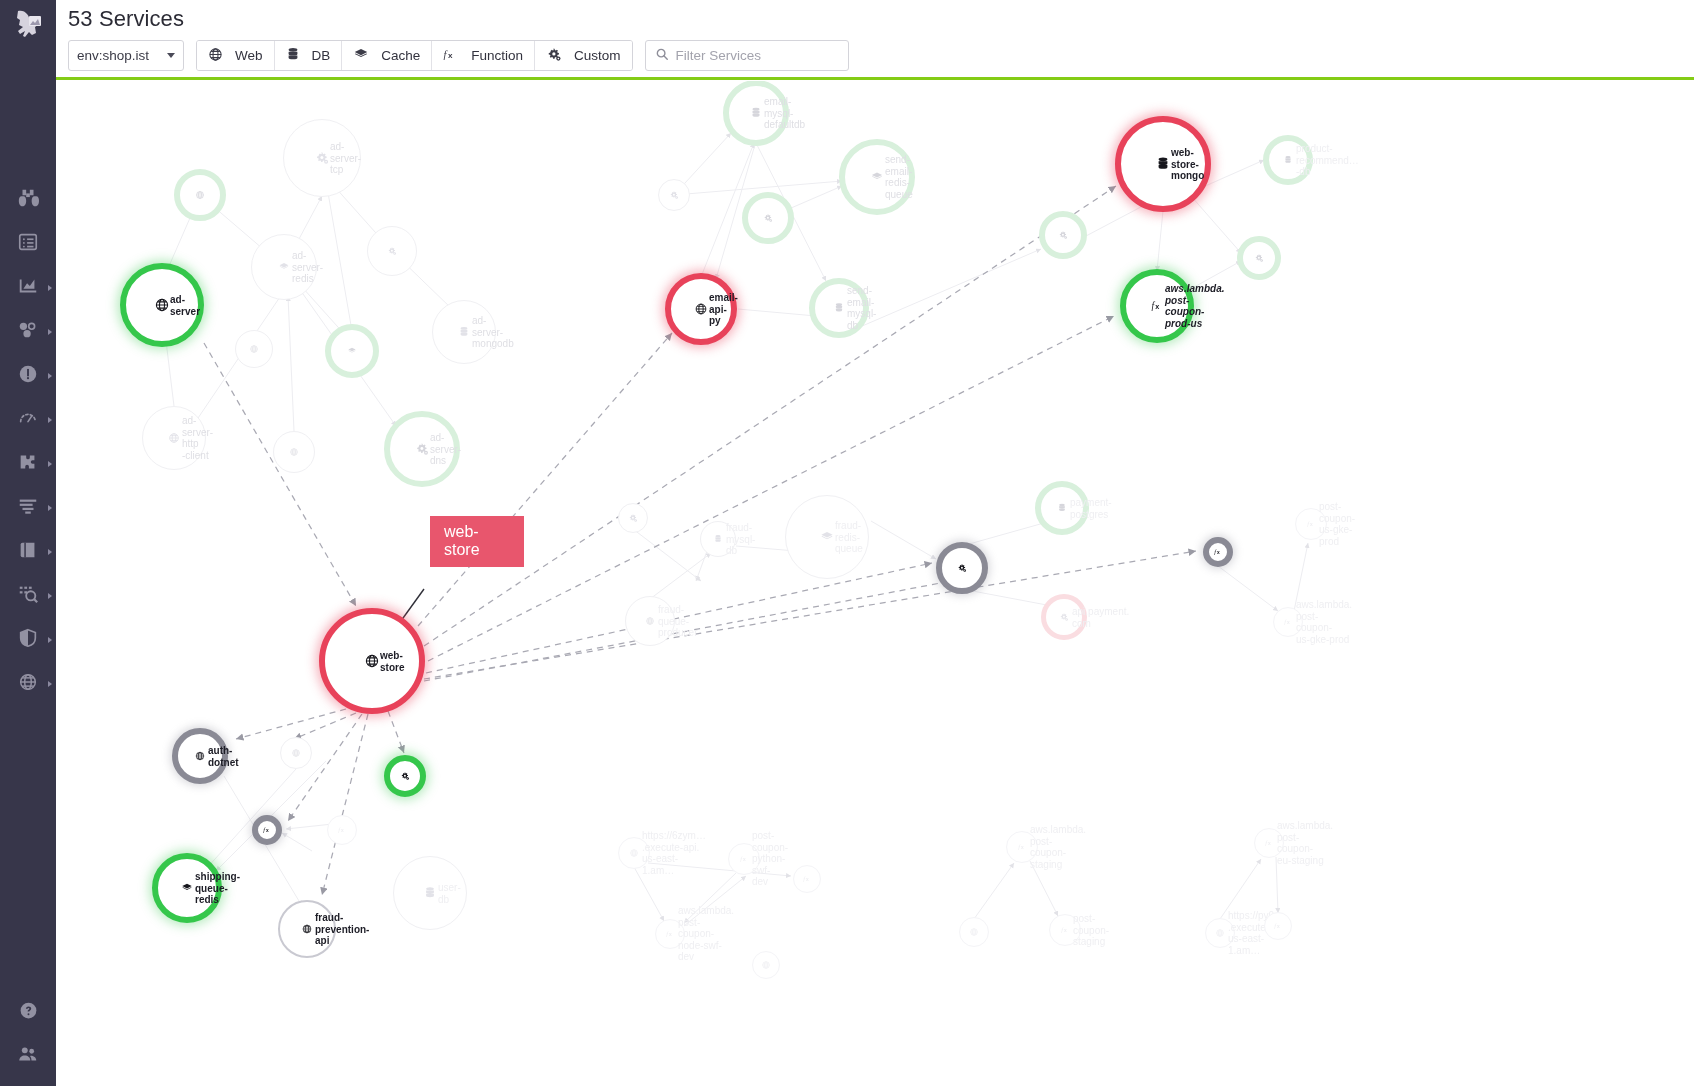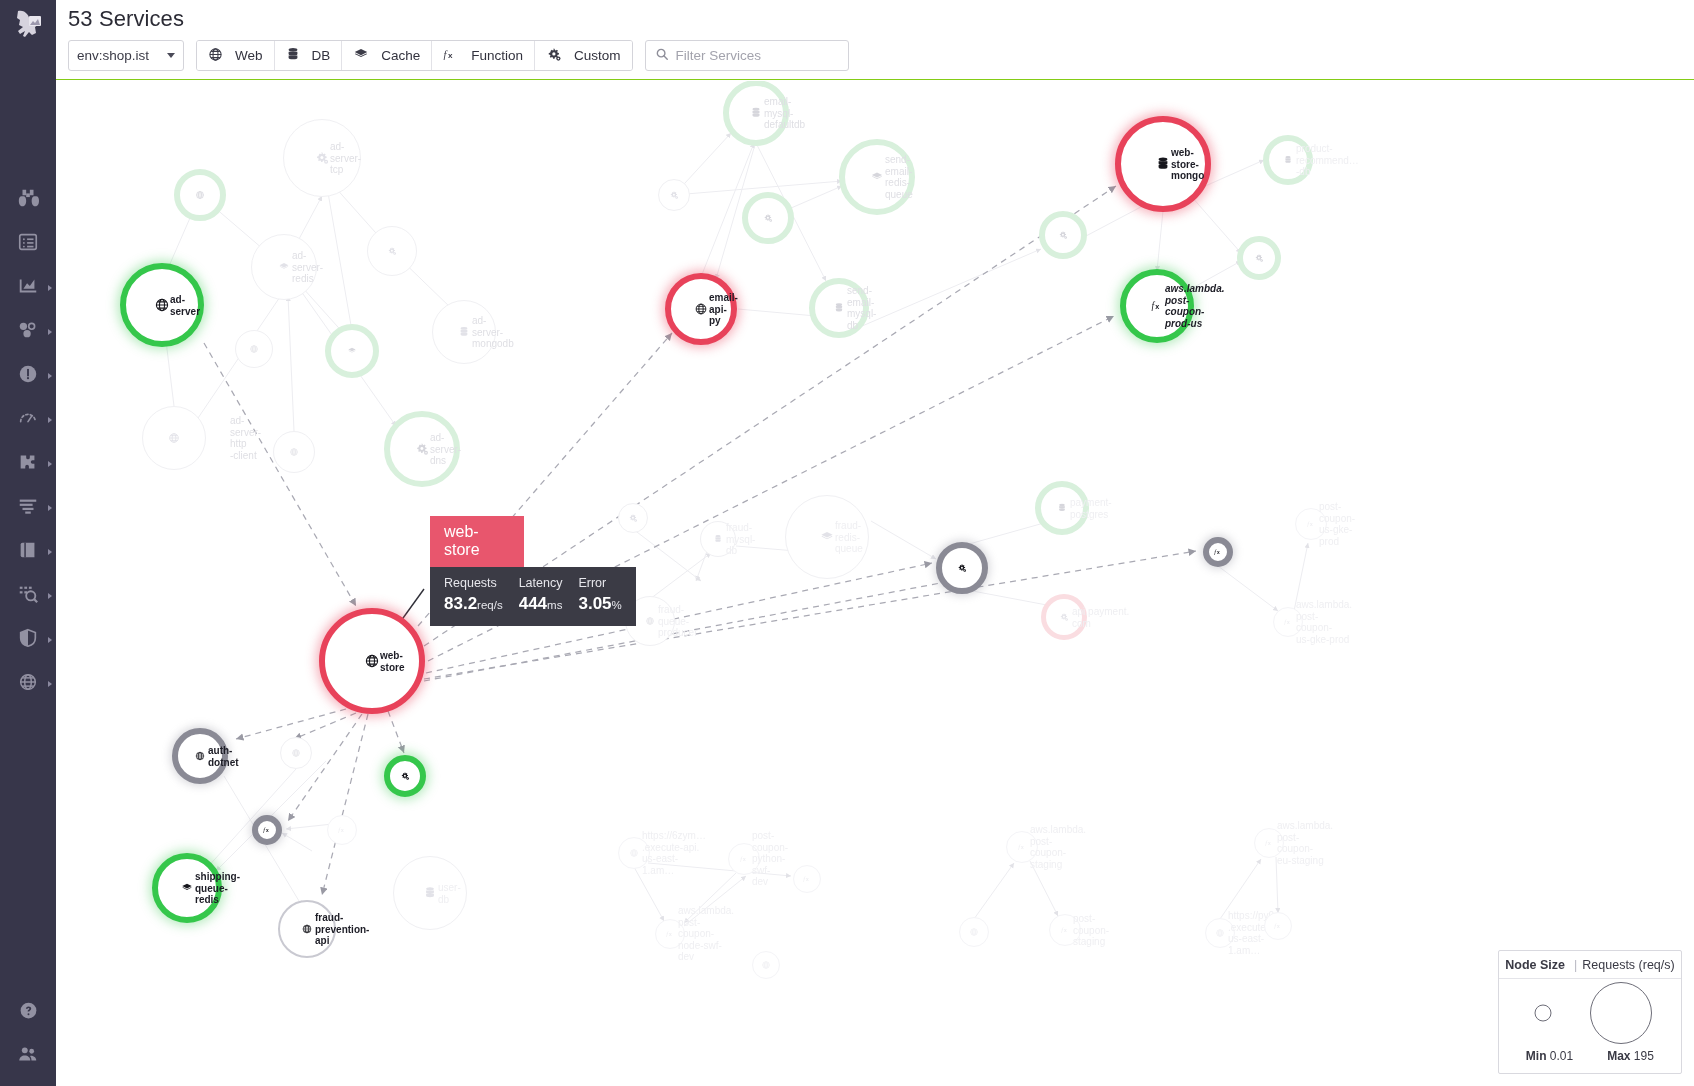--- a/index.html
+++ b/index.html
@@ -26,21 +26,21 @@
   .nav-item .caret {
     position: absolute; right: 4px; top: 50%; transform: translateY(-50%);
     width: 0; height: 0; border-left: 4px solid #8b899f;
     border-top: 3.5px solid transparent; border-bottom: 3.5px solid transparent;
   }
   .nav-bottom { position: absolute; bottom: 8px; left: 0; width: 56px; }
 
   
   .header {
     position: absolute; left: 56px; top: 0; width: 1638px; height: 80px;
-    background: #fff; border-bottom: 1px solid #84cc16;
+    background: #fff; border-bottom: 3px solid #84cc16;
   }
   .page-title {
     position: absolute; left: 12px; top: 6px;
     font-size: 22px; color: #2b2b35; font-weight: 400; letter-spacing: .1px;
   }
   .toolbar { position: absolute; left: 12px; top: 40px; display: flex; align-items: center; }
   .env-select {
     width: 116px; height: 31px; border: 1px solid #d4d4da; border-radius: 3px;
     background: #fff; display: flex; align-items: center; padding: 0 8px;
     font-size: 13.5px; color: #3b3b47; cursor: pointer; position: relative;
@@ -536,21 +536,21 @@
           <div class="ring" style="width: 64px; height: 64px; border: 1.6px solid rgb(240, 240, 243); box-shadow: none;"></div>
           <div class="glyph">
             <svg width="11.52" height="11.52" viewBox="0 0 24 24" fill="none" stroke="#e2e2e8" stroke-width="1.7">
               <circle cx="12" cy="12" r="9"></circle>
               <ellipse cx="12" cy="12" rx="4" ry="9"></ellipse>
               <line x1="3" y1="12" x2="21" y2="12"></line>
               <line x1="5" y1="7" x2="19" y2="7"></line>
               <line x1="5" y1="17" x2="19" y2="17"></line>
             </svg>
           </div>
-          <div class="nlabel" style="left: 40px; margin-left: 48px;">ad-server-http
+          <div class="nlabel" style="left: 40px;">ad-server-http
 -client</div>
         </div>
         <div class="node n-faint" style="left: 238px; top: 371px; width: 42px; height: 42px;">
           <div class="ring" style="width: 42px; height: 42px; border: 1.6px solid rgb(240, 240, 243); box-shadow: none;"></div>
           <div class="glyph">
             <svg width="9" height="9" viewBox="0 0 24 24" fill="none" stroke="#e2e2e8" stroke-width="1.7">
               <circle cx="12" cy="12" r="9"></circle>
               <ellipse cx="12" cy="12" rx="4" ry="9"></ellipse>
               <line x1="3" y1="12" x2="21" y2="12"></line>
               <line x1="5" y1="7" x2="19" y2="7"></line>
@@ -1072,45 +1072,16 @@
             <svg width="9.9" height="9" viewBox="0 0 24 24">
               <text x="2" y="18" font-family="Liberation Serif, serif" font-style="italic" font-size="17" fill="#efeff2">f</text>
               <text x="9" y="18" font-family="Liberation Sans, sans-serif" font-size="13" font-weight="700" fill="#efeff2">x</text>
             </svg>
           </div>
         </div>
       </div>
 
     <div class="tooltip" style="left:374px; top:435px;">
       <div class="tt-head">web-store</div>
-      <div class="tt-body">
-        <div class="tt-col">
-          <div class="tt-k">Requests</div>
-          <div class="tt-v"><span>83.2</span><span class="tt-u">req/s</span></div>
-        </div>
-        <div class="tt-col">
-          <div class="tt-k">Latency</div>
-          <div class="tt-v"><span>444</span><span class="tt-u">ms</span></div>
-        </div>
-        <div class="tt-col">
-          <div class="tt-k">Error</div>
-          <div class="tt-v"><span>3.05</span><span class="tt-u">%</span></div>
-        </div>
-      </div>
     </div>
 
-    <div class="legend">
-      <div class="legend-head">
-        <b>Node Size</b>
-        <span class="sep">|</span>
-        <span>Requests (req/s)</span>
-      </div>
-      <div class="legend-body">
-        <div class="lg-min"></div>
-        <div class="lg-max"></div>
-      </div>
-      <div class="legend-foot">
-        <div><b>Min</b> <span>0.01</span></div>
-        <div><b>Max</b> <span>195</span></div>
-      </div>
-    </div>
   </div>
 </div>
 
 </body></html>

